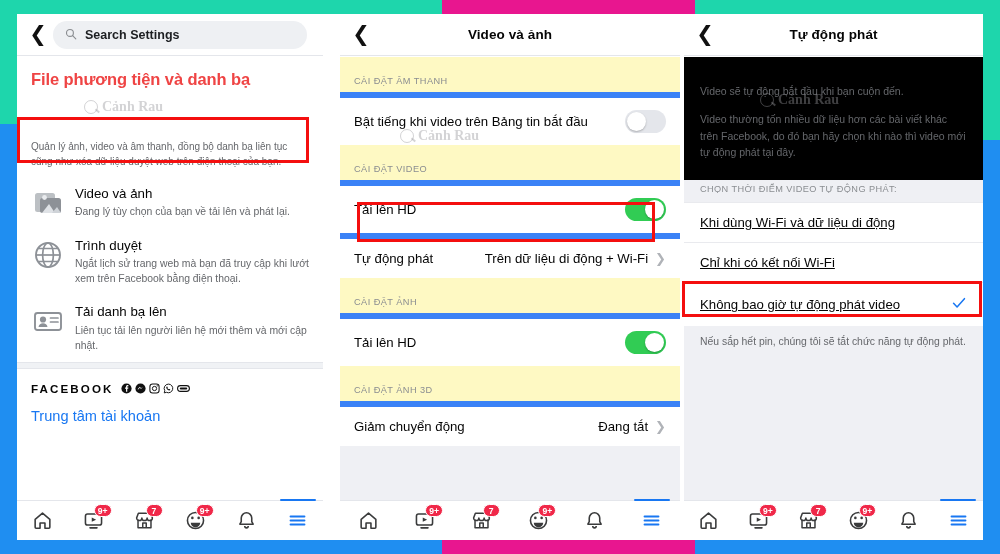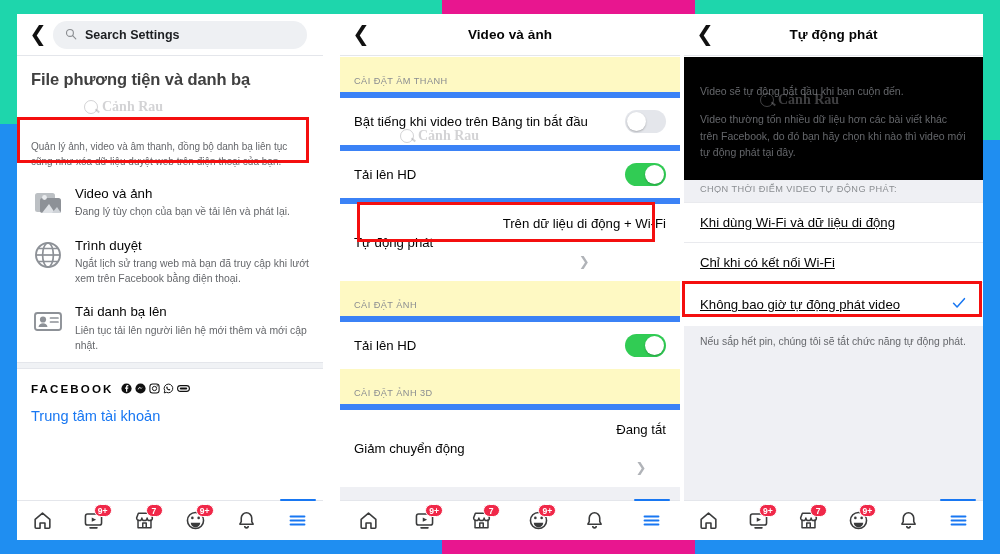--- a/index.html
+++ b/index.html
@@ -59,21 +59,21 @@
     flex: 1; text-align: center; font-size: 13.5px; font-weight: 700;
     color: #050505; margin-right: 22px; letter-spacing: .1px;
   }
 
   
   .content { position: absolute; top: 43px; left:0; right:0; bottom: 40px; background:#fff; overflow: hidden; }
   .content.gray { background: #eff0f4; }
 
   
   .sec-head {
-    font-size: 16.5px; font-weight: 700; color: #404040;
+    font-size: 16.5px; font-weight: 700; color: #ef4444;
     padding: 13px 14px 3px 14px; letter-spacing: -.1px;
   }
   .sec-sub {
     font-size: 10px; color: #65676b; line-height: 1.45;
     padding: 0 14px 8px 14px;
     margin-top: 48px;
   }
   .row-item { display: flex; gap: 10px; padding: 7px 14px 9px 14px; align-items: flex-start; }
   .row-icon { width: 34px; height: 34px; flex: none; margin-top: 2px; }
   .row-texts { flex: 1; min-width: 0; }
@@ -92,21 +92,21 @@
   
   .group-label {
     font-size: 9.2px; letter-spacing: .45px; color: #8a8d91;
     background: #fef9c3; padding: 19px 14px 6px 14px; position: relative;
   }
   .srow {
     background: #fff; display: flex; align-items: center; justify-content: space-between;
     padding: 12px 14px; border-top: 6px solid #3b82f6;
   }
   .srow-label { font-size: 13.2px; color: #050505; }
-  .srow-right { display: flex; align-items: center; gap: 23px; flex-direction: column; }
+  .srow-right { display: flex; gap: 7px; }
   .srow-value { font-size: 13.2px; color: #050505; }
   .chev-right { font-size: 13px; color: #b0b3b8; font-family: "DejaVu Sans", sans-serif; }
 
   .toggle { width: 41px; height: 23px; border-radius: 14px; position: relative; flex:none; }
   .toggle.off { background: #e4e6eb; }
   .toggle.on  { background: #31cc54; }
   .toggle .knob {
     position: absolute; top: 2px; width: 19px; height: 19px; border-radius: 50%;
     background: #fff; box-shadow: 0 1px 2px rgba(0,0,0,.25);
   }
@@ -355,20 +355,21 @@
 
     <div class="content gray">
       <div class="group-label">CÀI ĐẶT ÂM THANH</div>
       <div class="srow">
         <span class="srow-label">Bật tiếng khi video trên Bảng tin bắt đầu</span>
         <span class="toggle off">
               <span class="knob"></span>
             </span>
       </div>
 
+      <div class="group-label">CÀI ĐẶT VIDEO</div>
       <div class="srow">
         <span class="srow-label">Tải lên HD</span>
         <span class="toggle on">
               <span class="knob"></span>
             </span>
       </div>
       <div class="srow">
         <span class="srow-label">Tự động phát</span>
         <span class="srow-right">
           <span class="srow-value">Trên dữ liệu di động + Wi-Fi</span>

